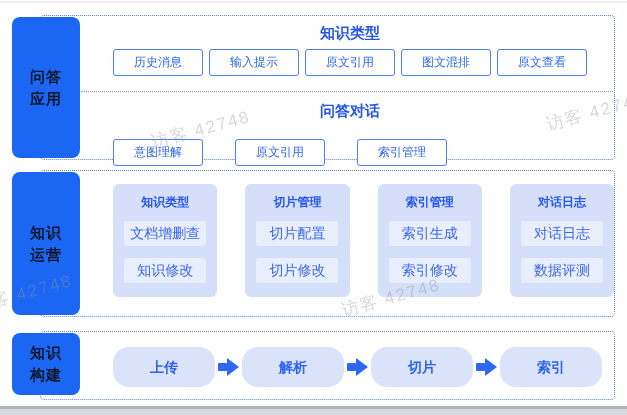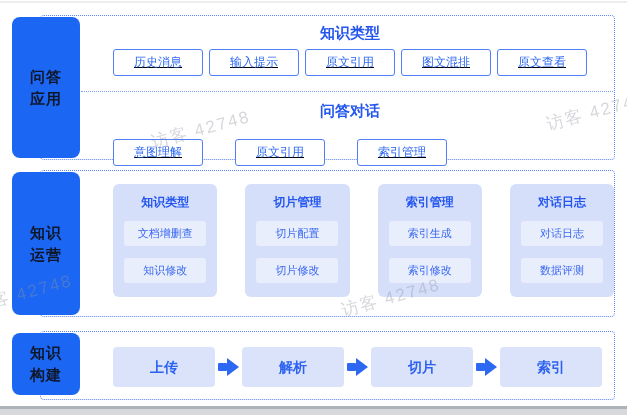--- a/index.html
+++ b/index.html
@@ -22,42 +22,42 @@
   .side-label{position:absolute;left:12px;width:68px;background:#1b66f2;border-radius:8px;
     display:flex;flex-direction:column;align-items:center;justify-content:center;
     color:#0f172a;font-weight:bold;font-size:15px;line-height:1.45;letter-spacing:1px;z-index:3;}
   #side-qa{top:17px;height:141px;}
   #side-ops{top:172px;height:143px;}
   #side-build{top:333px;height:62px;}
 
   
   .group{padding-left:72px;padding-right:27px;}
   .group-title{margin:7px 0 0 0;text-align:center;font-size:15px;font-weight:bold;color:#2456ef;line-height:20px;}
-  .btn-row{display:flex;margin-top:6px;text-decoration:underline;}
+  .btn-row{display:flex;margin-top:6px;}
   .row-5{justify-content:space-between;}
   .row-4{gap:32px;margin-top:18px;}
   .chip-btn{width:88px;height:25px;line-height:25px;text-align:center;background:#ffffff;
     border:1px solid #4f7ef8;border-radius:3px;color:#2d68f2;font-size:12px;}
   .divider{border-top:1px dotted #7d9bf8;margin:15px 1px 0 40px;}
   .group-b .group-title{margin-top:9px;}
 
   
   .col-row{display:flex;gap:28px;padding-left:72px;margin-top:13px;}
   .ops-col{width:109px;height:113px;background:#d5dffa;border-radius:6px;box-sizing:border-box;}
   .col-title{margin-top:10px;text-align:center;font-size:12px;font-weight:bold;color:#2456ef;line-height:16px;}
   .col-chip{width:82px;height:25px;line-height:25px;margin:0 auto;text-align:center;
-    background:#e9eefc;border-radius:3px;color:#3a68f0;font-size:11px;}
+    background:#e9eefc;border-radius:3px;color:#3a68f0;font-size:14px;}
   .col-chip.first{margin-top:11px;}
   .col-chip.second{margin-top:12px;}
 
   
   .flow-row{display:flex;align-items:center;padding-left:72px;margin-top:15px;}
   .flow-cell{display:flex;align-items:center;}
   .flow-btn{width:102px;height:40px;line-height:40px;text-align:center;background:#dbe3fb;
-    border-radius:4px;color:#2d62f0;font-size:14px;font-weight:bold;}
+    border-radius:16px;color:#2d62f0;font-size:14px;font-weight:bold;}
   .flow-arrow{display:inline-flex;align-items:center;margin:0 3px;}
   .flow-cell:first-child .flow-arrow{display:none;}
   .flow-arrow .tail{width:9px;height:8px;background:#2d68f2;border-radius:1px;}
   .flow-arrow .head{width:0;height:0;border-left:12px solid #2d68f2;
     border-top:9px solid transparent;border-bottom:9px solid transparent;}
 
   
   .wm{position:absolute;white-space:nowrap;font-size:17px;letter-spacing:2px;
     color:rgba(145,150,160,0.38);transform:rotate(-15deg);z-index:5;pointer-events:none;}
   #wm1{left:150px;top:118px;}

